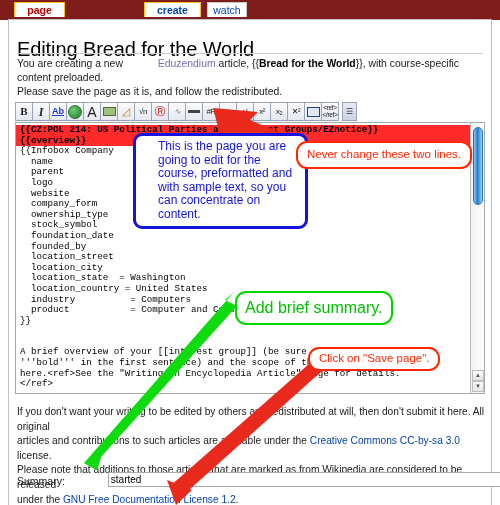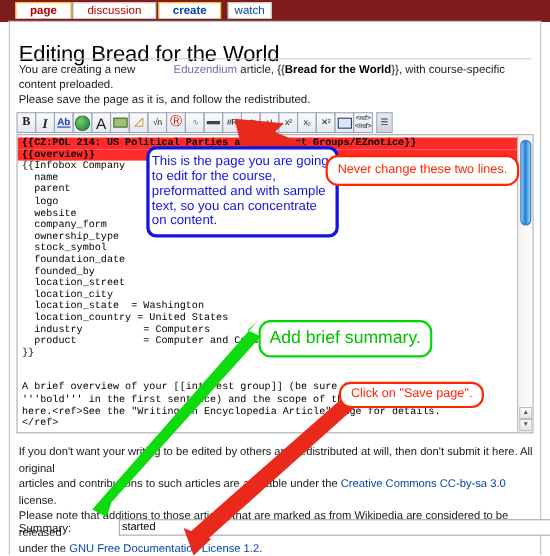--- a/index.html
+++ b/index.html
@@ -272,21 +272,21 @@
     font-family: "Liberation Sans", sans-serif;
     line-height: 13.5px;
   }
   .callout.blue {
     left: 133px; top: 133px;
     width: 175px;
     border: 3px solid #1414e0;
     border-radius: 9px;
     color: #1414e0;
     font-size: 12px;
-    padding: 4px 6px 5px 2px;
+    padding: 4px 6px 5px 22px;
   }
   .callout.red-1 {
     left: 296px; top: 141px;
     border: 2.5px solid #ff2600;
     border-radius: 11px;
     color: #ff2600;
     font-size: 11.5px;
     padding: 5px 9px;
     white-space: nowrap;
   }
@@ -314,21 +314,20 @@
     left: 0; top: 0;
     width: 500px; height: 505px;
     pointer-events: none;
   }
 </style>
 </head>
 <body>
 
 <div class="tabbar">
   <div class="tab sel red" id="tab-page"><span>page</span></div>
-  <div class="tab red" id="tab-discussion"><span>discussion</span></div>
   <div class="tab sel blue" id="tab-create"><span>create</span></div>
   <div class="tab blue" id="tab-watch"><span>watch</span></div>
 </div>
 
 <div class="content">
 
   <h1 class="page-title">Editing Bread for the World</h1>
   <div class="title-rule"></div>
 
   <div class="intro">

